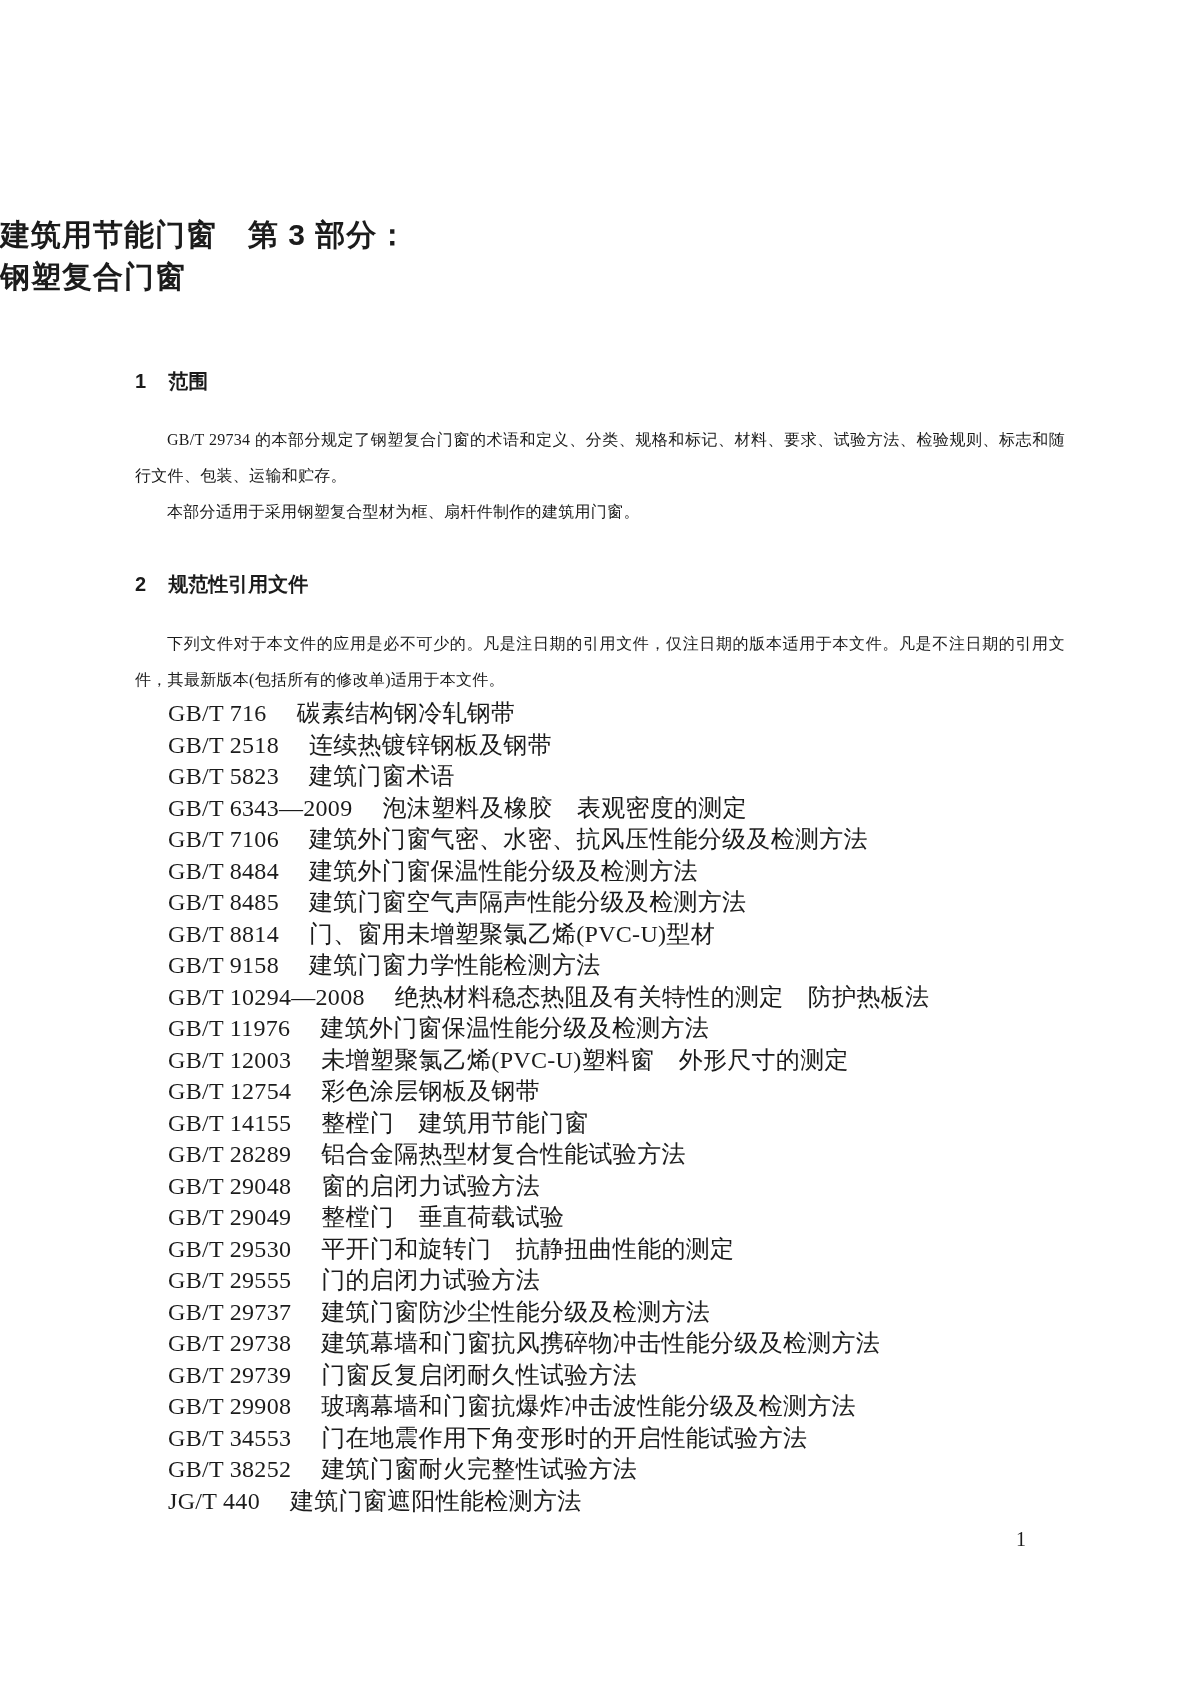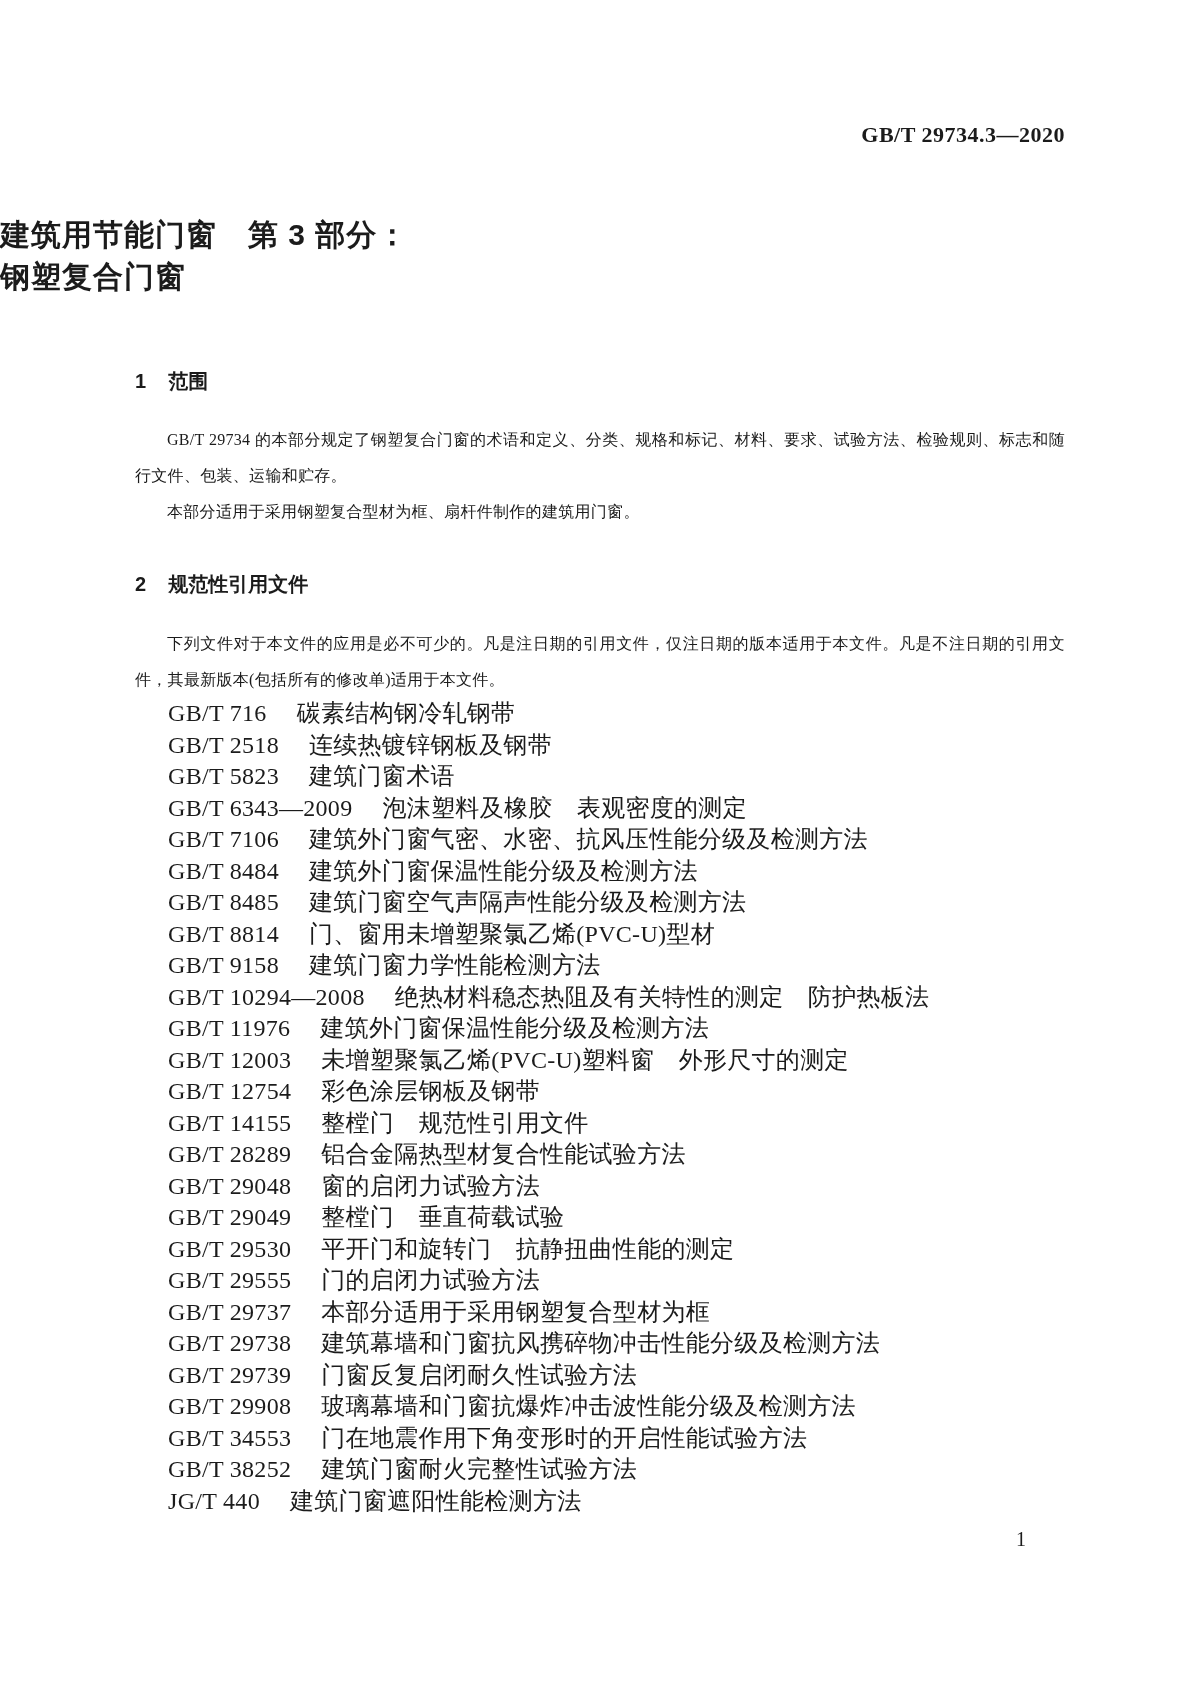--- a/index.html
+++ b/index.html
@@ -76,21 +76,20 @@
     top: 1528px;
     left: 1016px;
     font-size: 20px;
   }
 </style>
 </head>
 <body>
 
 <div class="page">
 
-  <div class="header-no">GB/T 29734.3—2020</div>
 
   <h1 class="doc-title">
     <span class="title-line">建筑用节能门窗　第 3 部分：</span>
     <span class="title-line">钢塑复合门窗</span>
   </h1>
 
   <section class="sec sec-1">
     <h2 class="sec-heading">
       <span class="sec-num">1</span><span class="sec-title">范围</span>
     </h2>
@@ -151,21 +150,21 @@
 
         <li class="ref-item">
           <span class="ref-code">GB/T 12003</span><span class="ref-title">未增塑聚氯乙烯(PVC-U)塑料窗　外形尺寸的测定</span>
         </li>
 
         <li class="ref-item">
           <span class="ref-code">GB/T 12754</span><span class="ref-title">彩色涂层钢板及钢带</span>
         </li>
 
         <li class="ref-item">
-          <span class="ref-code">GB/T 14155</span><span class="ref-title">整樘门　规范性引用文件</span>
+          <span class="ref-code">GB/T 14155</span><span class="ref-title">整樘门　建筑用节能门窗</span>
         </li>
 
         <li class="ref-item">
           <span class="ref-code">GB/T 28289</span><span class="ref-title">铝合金隔热型材复合性能试验方法</span>
         </li>
 
         <li class="ref-item">
           <span class="ref-code">GB/T 29048</span><span class="ref-title">窗的启闭力试验方法</span>
         </li>
 
@@ -175,21 +174,21 @@
 
         <li class="ref-item">
           <span class="ref-code">GB/T 29530</span><span class="ref-title">平开门和旋转门　抗静扭曲性能的测定</span>
         </li>
 
         <li class="ref-item">
           <span class="ref-code">GB/T 29555</span><span class="ref-title">门的启闭力试验方法</span>
         </li>
 
         <li class="ref-item">
-          <span class="ref-code">GB/T 29737</span><span class="ref-title">本部分适用于采用钢塑复合型材为框</span>
+          <span class="ref-code">GB/T 29737</span><span class="ref-title">建筑门窗防沙尘性能分级及检测方法</span>
         </li>
 
         <li class="ref-item">
           <span class="ref-code">GB/T 29738</span><span class="ref-title">建筑幕墙和门窗抗风携碎物冲击性能分级及检测方法</span>
         </li>
 
         <li class="ref-item">
           <span class="ref-code">GB/T 29739</span><span class="ref-title">门窗反复启闭耐久性试验方法</span>
         </li>
 

